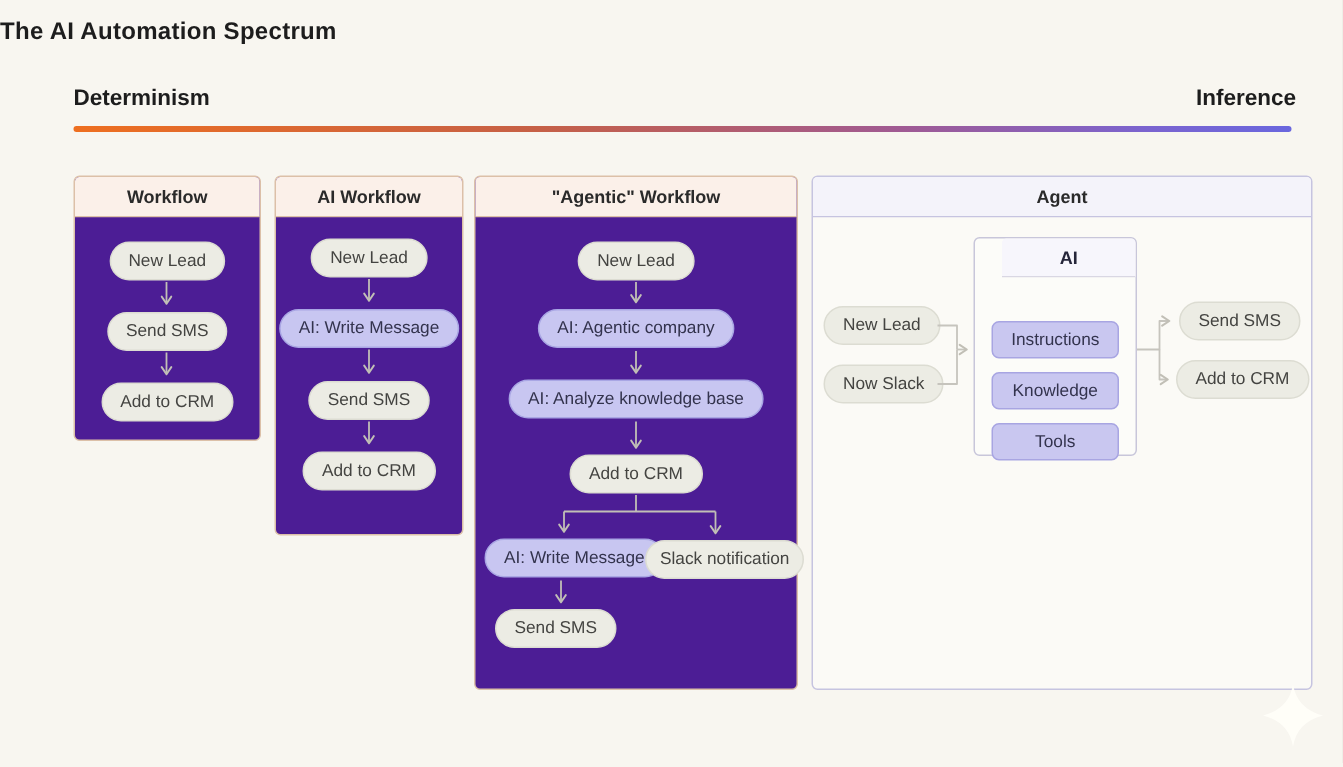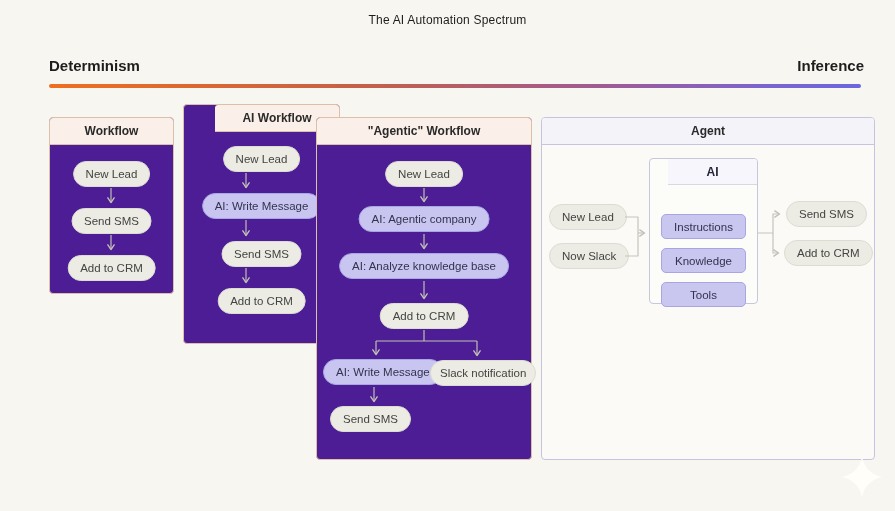--- a/index.html
+++ b/index.html
@@ -3,41 +3,41 @@
 <meta charset="utf-8">
 <style>
   html,body{margin:0;padding:0;background:#e9e7e2;}
   .canvas{
     position:relative;width:895px;height:511px;overflow:hidden;
     background:#f8f6f0;
     font-family:"Liberation Sans",sans-serif;
     color:#262626;
   }
   .title{
-    position:absolute;left:0;right:0;top:13px;text-align:center;
-    font-size:12px;font-weight:normal;color:#1d1d1d;letter-spacing:.2px;
+    position:absolute;left:0;right:0;top:13px;
+    font-size:16px;font-weight:bold;color:#1d1d1d;letter-spacing:.2px;
   }
   .axis-label{position:absolute;top:57px;font-size:15px;font-weight:bold;color:#1d1d1d;}
   .axis-label.left{left:49px;}
   .axis-label.right{right:31px;}
   .gradient-bar{
     position:absolute;left:49px;top:84px;width:812px;height:4px;border-radius:2px;
     background:linear-gradient(90deg,#ee6f20 0%,#c66046 38%,#a05a93 68%,#7b64cf 88%,#6a67de 100%);
   }
   .panel{position:absolute;border-radius:4px;}
   .panel.orange{border:1px solid #dcc0a8;background:#4c1d95;}
   .panel.violet{border:1px solid #c6c4e0;background:#fbfaf6;}
   .panel-header{
     height:26px;display:flex;align-items:center;justify-content:center;
     font-size:12px;font-weight:bold;color:#2a2a2a;border-radius:3px 3px 0 0;
   }
   .orange .panel-header{background:#fbf0e9;border-bottom:1px solid #dcc0a8;}
   .violet .panel-header{background:#f4f3fa;border-bottom:1px solid #c6c4e0;}
   .p1{left:49px;top:117px;width:123px;height:175px;}
-  .p2{left:183px;top:104px;width:124px;height:238px;padding-left:31px;}
+  .p2{left:183px;top:117px;width:124px;height:238px;}
   .p3{left:316px;top:117px;width:214px;height:341px;}
   .p4{left:541px;top:117px;width:332px;height:341px;}
   .pill{
     position:absolute;box-sizing:border-box;height:26px;padding:0 12px;
     display:flex;align-items:center;justify-content:center;white-space:nowrap;
     border-radius:14px;font-size:11.5px;
   }
   .pill.gray{background:#ecece4;border:1px solid #dcdcd2;color:#444441;}
   .pill.ai{background:#c8c6f1;border:1px solid #a9a6e4;color:#33334d;}
   .center{left:50%;transform:translateX(-50%);}

